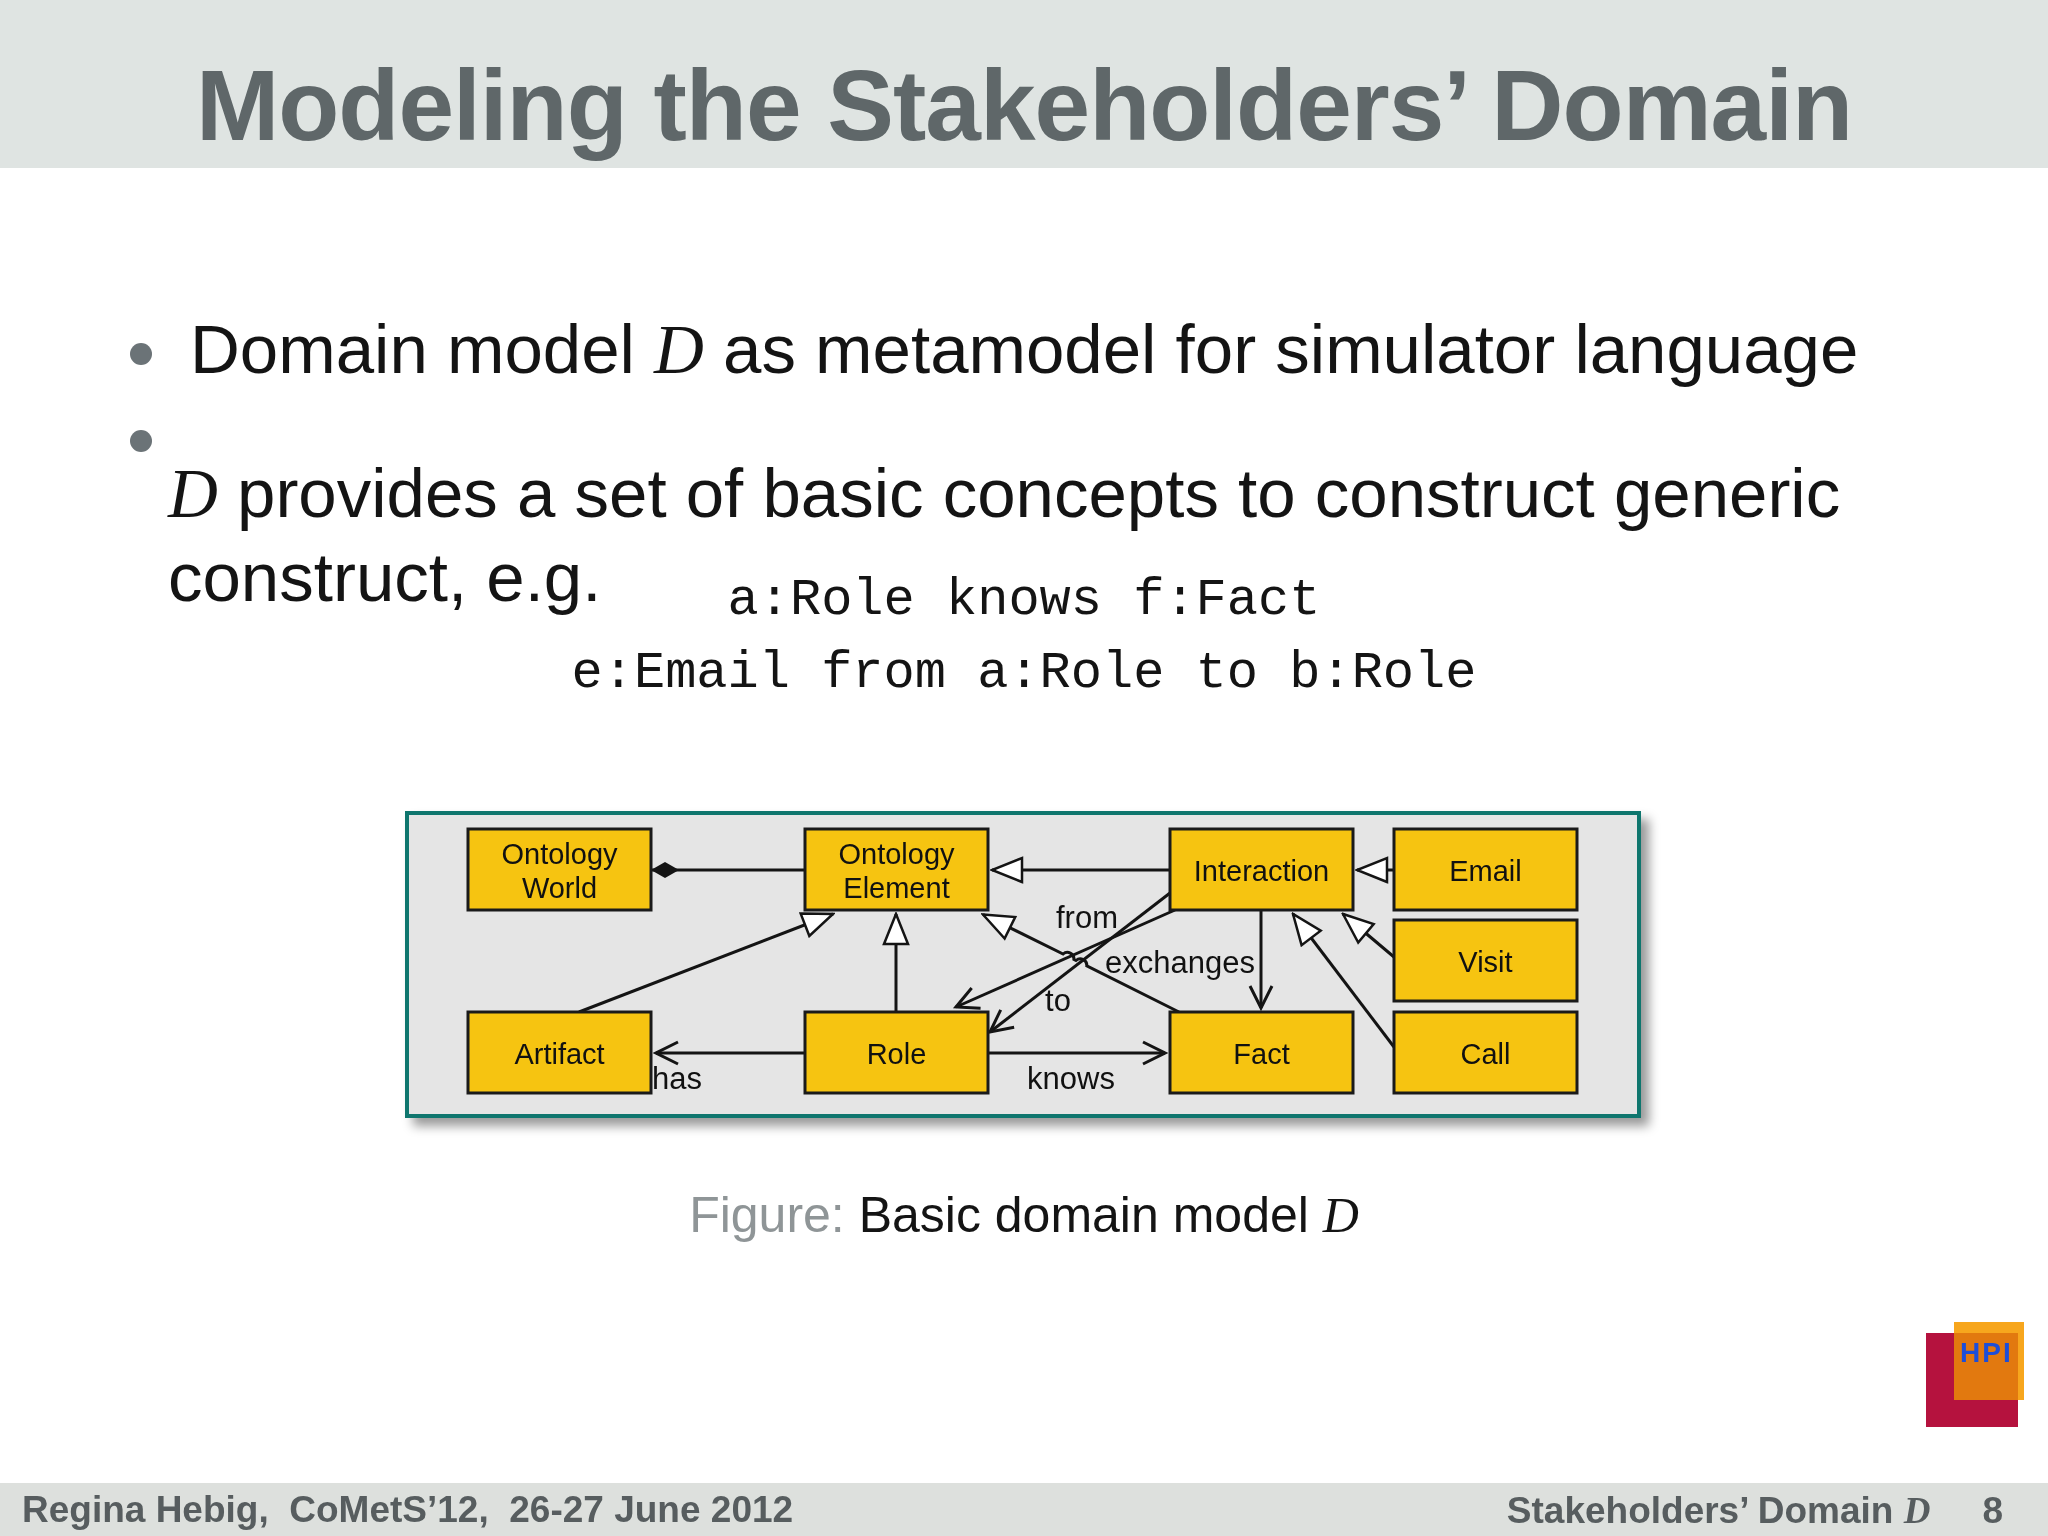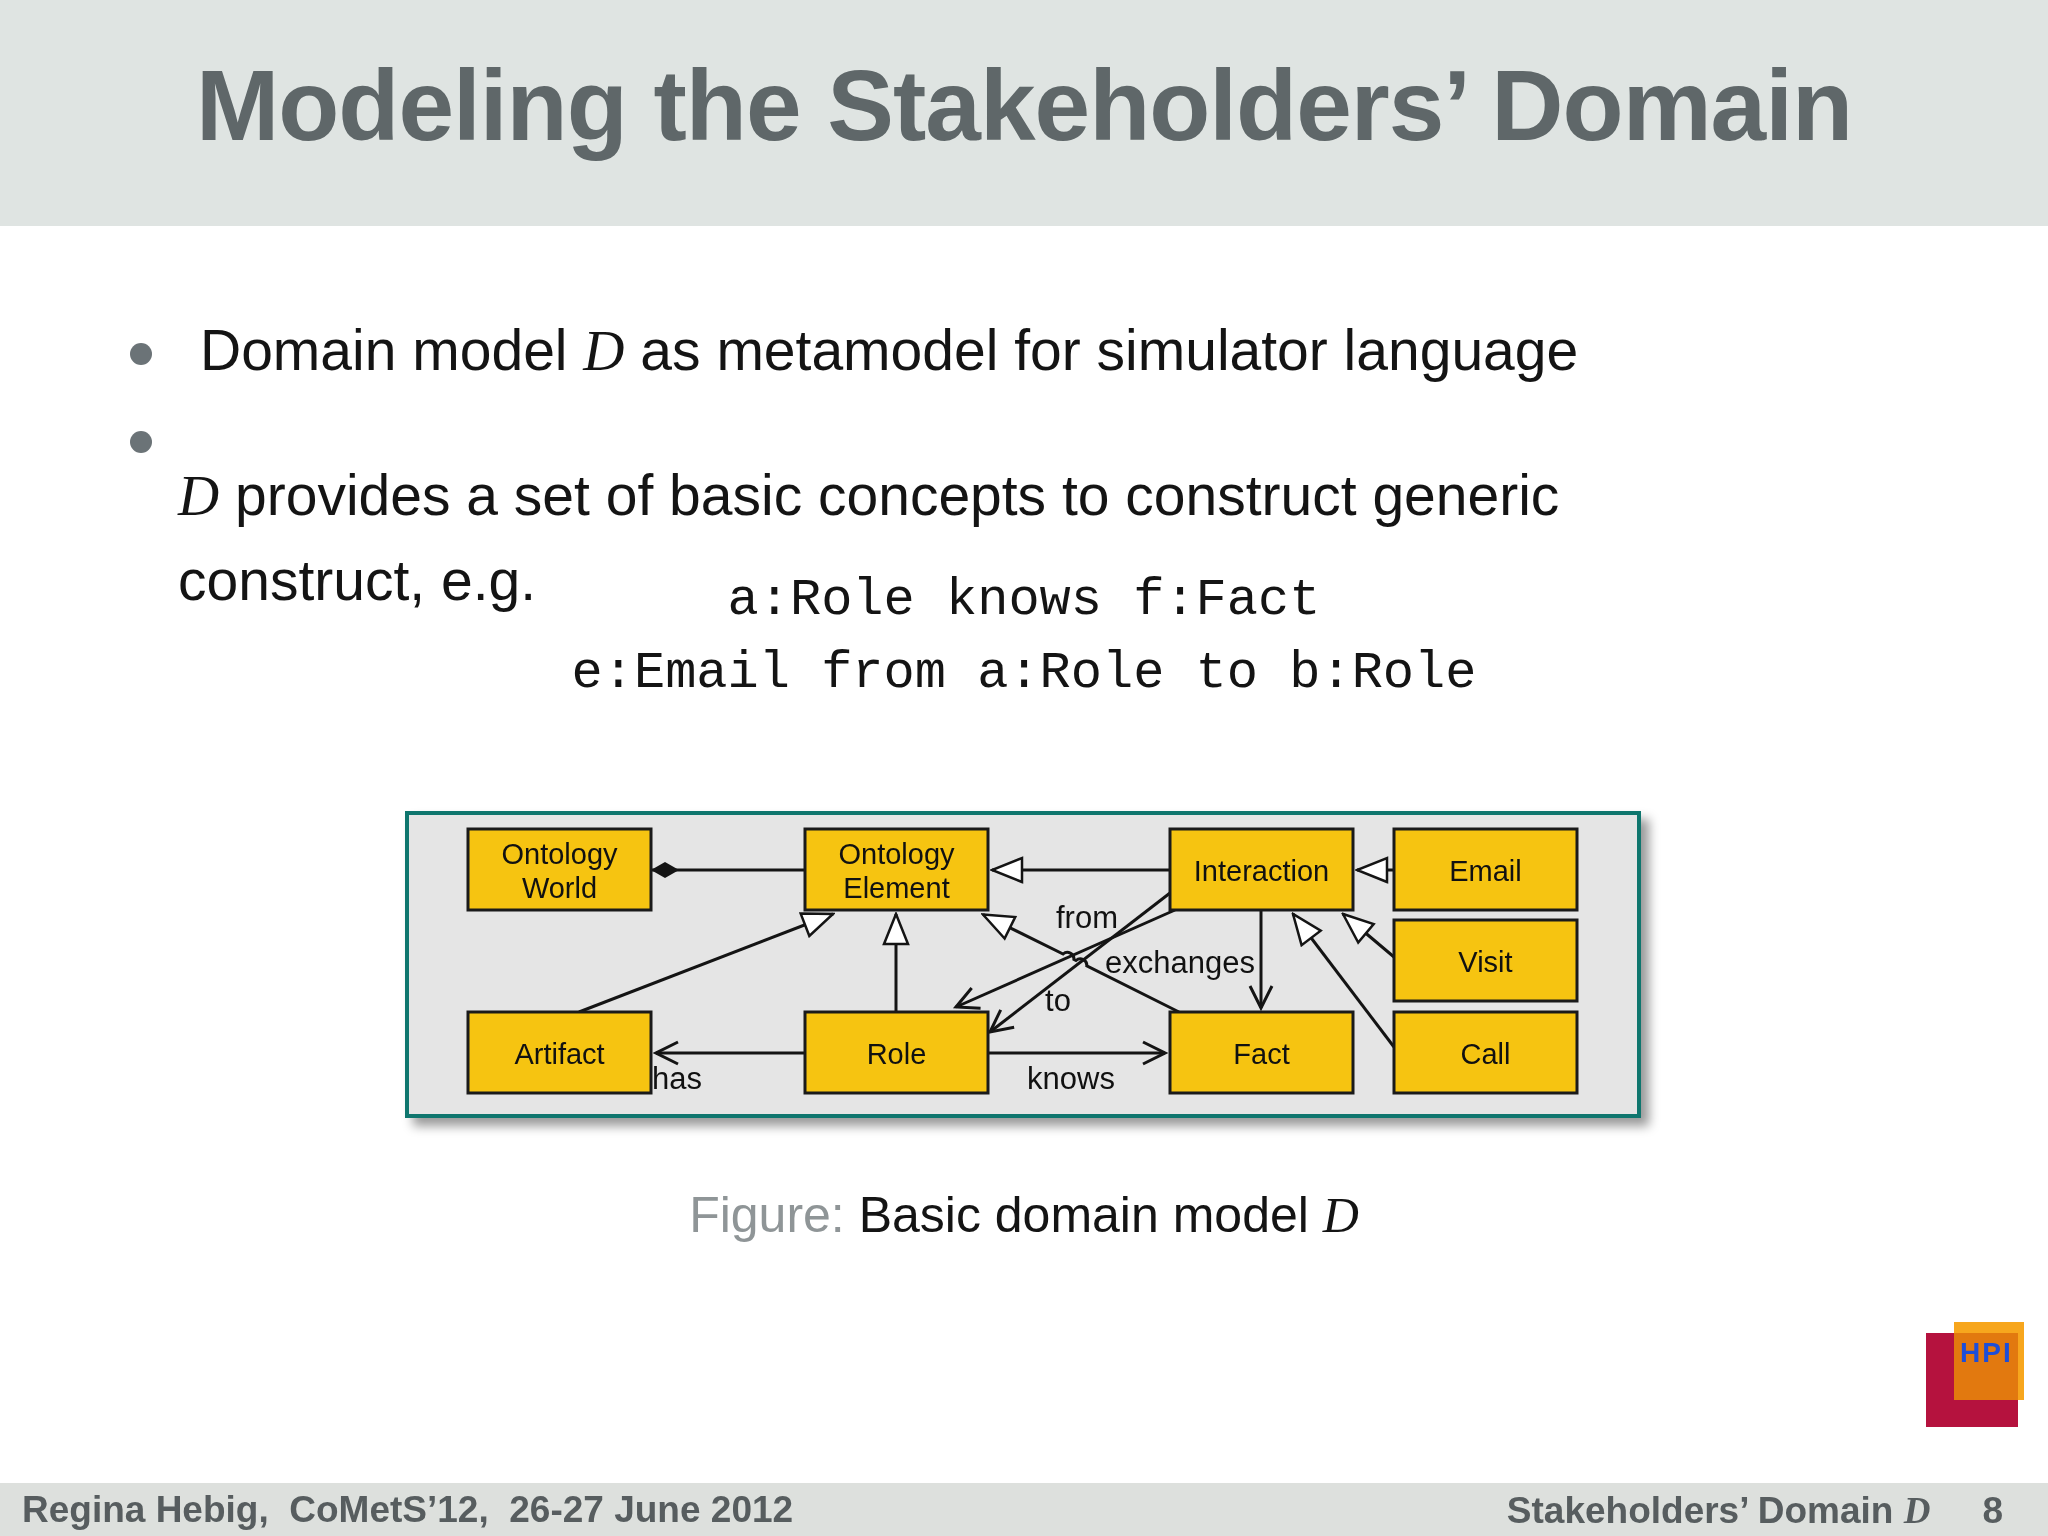--- a/index.html
+++ b/index.html
@@ -1,27 +1,27 @@
 <!DOCTYPE html>
 <html><head>
 <meta charset="utf-8">
 <style>
   html,body{margin:0;padding:0;background:#888;}
   .slide{position:relative;width:2048px;height:1536px;background:#ffffff;overflow:hidden;
          font-family:"Liberation Sans",sans-serif;}
   
-  .header{position:absolute;left:0;top:0;width:2048px;height:226px;background:#dfe4e2;}
+  .header{position:absolute;left:0;top:0;width:2048px;height:168px;background:#dfe4e2;}
   .title{position:absolute;left:0;top:48px;width:2048px;text-align:center;
          font-size:100px;font-weight:bold;color:#5f6769;letter-spacing:-1px;white-space:pre;}
   
   .bullets{position:absolute;left:130px;top:308px;width:1800px;}
   .bullet-row{display:flex;align-items:flex-start;}
   .bullet-row + .bullet-row{margin-top:3px;flex-direction:column;}
   .dot{width:22px;height:22px;border-radius:50%;background:#6b7377;margin-top:35px;flex:0 0 22px;}
-  .bullet-text{margin-left:48px;font-size:57px;line-height:84px;color:#141414;}
+  .bullet-text{margin-left:38px;font-size:69px;line-height:84px;color:#141414;}
   .bullet-text span{white-space:pre;}
   .mcal{font-family:"Liberation Serif",serif;font-style:italic;}
   
   .codeblock{position:absolute;left:0;top:564px;width:2048px;text-align:center;
              font-family:"Liberation Mono",monospace;font-size:52px;line-height:73px;color:#141414;}
   .codeblock div{white-space:pre;}
   
   .diagram-frame{position:absolute;left:405px;top:811px;width:1236px;height:307px;
                  box-sizing:border-box;border:4px solid #0f766e;background:#e5e5e5;
                  box-shadow:8px 8px 10px rgba(0,0,0,0.40);}

